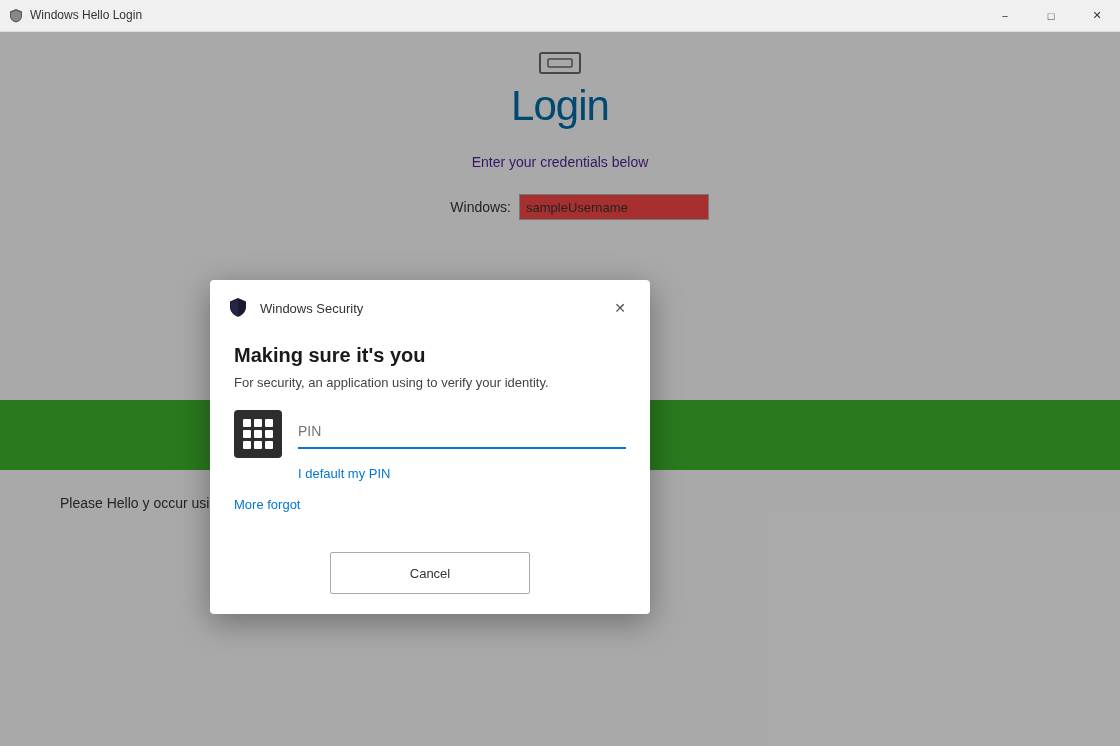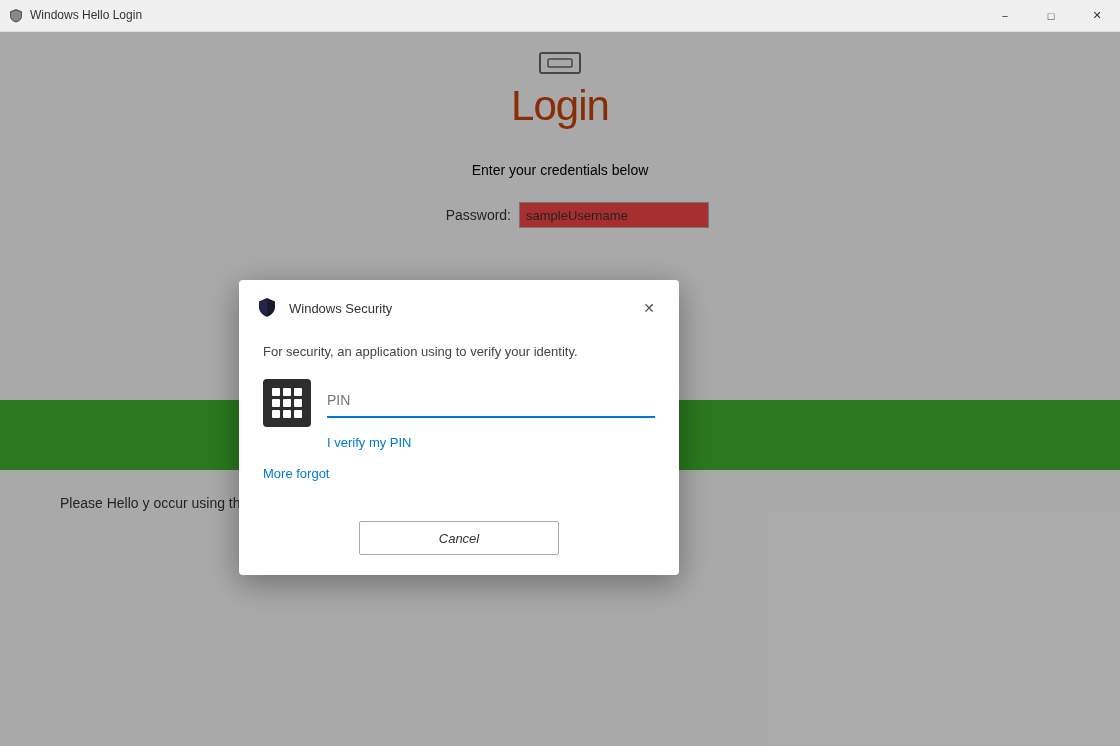--- a/index.html
+++ b/index.html
@@ -74,28 +74,28 @@
     }
 
     
     .app-icon-wrap {
       margin-bottom: 4px;
     }
 
     .login-title {
       font-size: 42px;
       font-weight: 300;
-      color: #c2410c;
-      margin-bottom: 32px;
+      color: #0369a1;
+      margin-bottom: 24px;
       letter-spacing: -1px;
     }
 
     .login-subtitle {
       font-size: 14px;
-      color: #000000;
+      color: #4c1d95;
       margin-bottom: 24px;
     }
 
     .form-row {
       display: flex;
       align-items: center;
       margin-bottom: 12px;
     }
     .form-label {
       font-size: 14px;
@@ -160,21 +160,20 @@
     .dialog {
       position: absolute;
       top: 248px;
       left: 210px;
       width: 440px;
       background: white;
       border-radius: 4px;
       box-shadow: 0 8px 32px rgba(0,0,0,0.35);
       z-index: 20;
       overflow: hidden;
-      margin-left: 29px;
     }
 
     .dialog-header {
       display: flex;
       align-items: center;
       justify-content: space-between;
       padding: 14px 16px 10px;
       border-bottom: none;
     }
     .dialog-header-left {
@@ -290,28 +289,27 @@
     }
 
     .dialog-footer {
       display: flex;
       justify-content: center;
       padding: 0 24px 20px;
     }
 
     .cancel-btn {
       width: 200px;
-      height: 34px;
+      height: 42px;
       border: 1px solid #aaa;
       background: white;
       font-size: 13px;
       color: #333;
       cursor: pointer;
       border-radius: 2px;
-      font-style: italic;
     }
 
     
     .shield-svg {
       width: 24px;
       height: 24px;
     }
     .small-shield-svg {
       width: 16px;
       height: 16px;
@@ -345,21 +343,21 @@
       <svg width="42" height="22" viewBox="0 0 42 22">
         <rect x="1" y="1" width="40" height="20" rx="2" fill="none" stroke="#666" stroke-width="2"></rect>
         <rect x="9" y="7" width="24" height="8" rx="1" fill="none" stroke="#666" stroke-width="1.5"></rect>
       </svg>
     </div>
 
     <h1 class="login-title">Login</h1>
     <p class="login-subtitle">Enter your credentials below</p>
 
     <div class="form-row">
-      <label class="form-label">Password:</label>
+      <label class="form-label">Windows:</label>
       <input class="form-input" type="text" value="sampleUsername" style="">
     </div>
   </div>
 
   <div class="green-banner">
     <span class="banner-text-partial">use!</span>
   </div>
 
   <div class="note-section">
     <span>Please Hello</span>
@@ -376,20 +374,21 @@
             <path d="M12 2L4 5.5V11c0 4.5 3.5 8.5 8 9.8 4.5-1.3 8-5.3 8-9.8V5.5L12 2z" fill="#1a1a2e"></path>
             <path d="M12 3.5L5 6.5V11c0 3.8 2.8 7.2 7 8.5V3.5z" fill="#2d2d5e" opacity="0.6"></path>
           </svg>
         </div>
         <span class="dialog-header-title">Windows Security</span>
       </div>
       <button class="dialog-close-btn">✕</button>
     </div>
 
     <div class="dialog-body">
+      <div class="dialog-main-title">Making sure it's you</div>
       <div class="dialog-desc">For security, an application using to verify your identity.</div>
 
       <div class="dialog-input-row">
         <div class="keypad-icon">
           <div class="keypad-dots">
             <div class="keypad-dot"></div>
             <div class="keypad-dot"></div>
             <div class="keypad-dot"></div>
             <div class="keypad-dot"></div>
             <div class="keypad-dot"></div>
@@ -397,21 +396,21 @@
             <div class="keypad-dot"></div>
             <div class="keypad-dot"></div>
             <div class="keypad-dot"></div>
           </div>
         </div>
         <div class="pin-input-wrap">
           <input class="pin-input" type="password" placeholder="PIN" style="">
         </div>
       </div>
 
-      <a class="forgot-pin-link">I verify my PIN</a>
+      <a class="forgot-pin-link">I default my PIN</a>
 
       <a class="more-choices-link">More forgot</a>
     </div>
 
     <div class="dialog-footer">
       <button class="cancel-btn">Cancel</button>
     </div>
   </div>
 
 </div>

